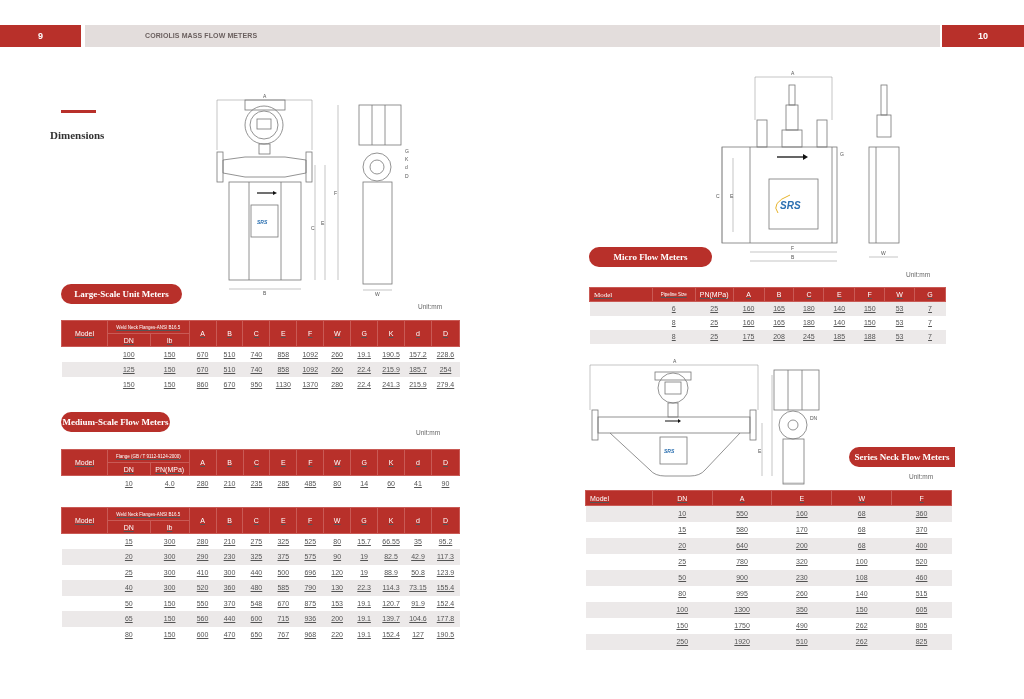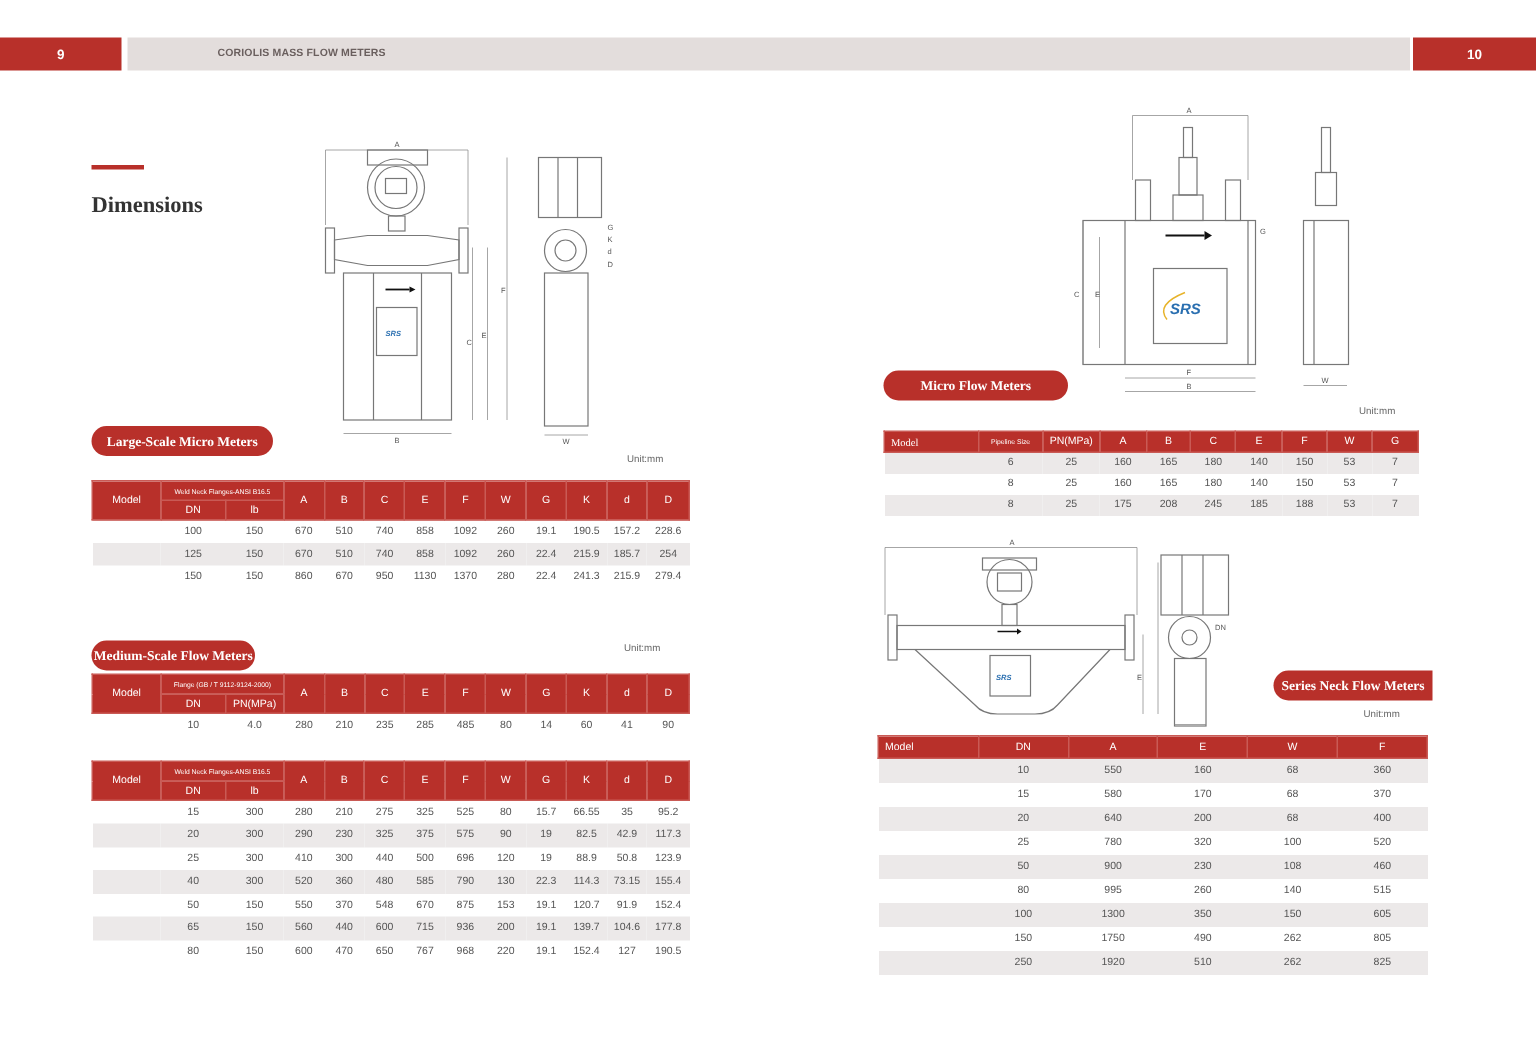--- a/index.html
+++ b/index.html
@@ -2,24 +2,24 @@
 <html><head>
 <meta charset="utf-8">
 <style>
   html,body{margin:0;padding:0;}
   body{width:1024px;height:699px;background:#ffffff;position:relative;overflow:hidden;font-family:"Liberation Sans",sans-serif;color:#555;}
   .abs{position:absolute;}
   .pg-num{background:#b8302a;color:#fff;font-weight:bold;font-size:9px;text-align:center;line-height:22px;height:22px;top:25px;}
   .hdr-band{background:#e3dddc;height:22px;top:25px;left:85px;width:855px;}
   .hdr-title{position:absolute;left:60px;top:0;line-height:22px;font-size:7px;font-weight:bold;color:#6a5f5e;letter-spacing:0.1px;font-family:"Liberation Sans",sans-serif;}
   .accent-line{left:61px;top:110px;width:35px;height:3px;background:#b8302a;}
-  .dim-title{left:61px;top:129px;font-family:"Liberation Serif",serif;font-weight:bold;font-size:15px;color:#333;}
+  .dim-title{left:50px;top:129px;font-family:"Liberation Serif",serif;font-weight:bold;font-size:11px;color:#333;}
   .pill{background:#b8302a;color:#fff;font-family:"Liberation Serif",serif;font-weight:bold;font-size:9px;border-radius:11px;height:20px;line-height:20px;text-align:center;}
   .unit{font-size:6.5px;color:#666;}
-  table.spec{position:absolute;border-collapse:collapse;font-size:7px;color:#555;}
+  table.spec{position:absolute;border-collapse:collapse;font-size:7px;color:#555;text-decoration:underline;}
   table.spec th{background:#b8302a;color:#fff;font-weight:normal;border:1px solid #c95a55;text-align:center;padding:0;}
   table.spec th.small{font-size:4.5px;}
   table.spec td{text-align:center;padding:0;border:none;}
   table.spec tr.alt td{background:#ece9e9;}
   svg{position:absolute;overflow:visible;}
   .ln{stroke:#777;stroke-width:0.8;fill:none;}
   .dim{stroke:#888;stroke-width:0.5;fill:none;}
   .lbl{font-size:5px;fill:#555;font-family:"Liberation Sans",sans-serif;}
 </style>
 </head>
@@ -71,21 +71,21 @@
     <circle class="ln" cx="177" cy="82" r="7"></circle>
   <rect class="ln" x="163" y="97" width="29" height="102"></rect>
   <text class="lbl" x="205" y="68">G</text>
     <text class="lbl" x="205" y="76">K</text>
   <text class="lbl" x="205" y="84">d</text>
     <text class="lbl" x="205" y="93">D</text>
   <line class="dim" x1="163" y1="205" x2="192" y2="205"></line>
     <text class="lbl" x="175" y="211">W</text>
 </svg>
 
-<div class="abs pill" style="left:61px;top:284px;width:121px;">Large-Scale Micro Meters</div>
+<div class="abs pill" style="left:61px;top:284px;width:121px;">Large-Scale Unit Meters</div>
 <div class="abs unit" style="left:418px;top:303px;">Unit:mm</div>
 <table class="spec" style="left:61px;top:320px;width:399px;">
   <colgroup>
       <col style="width:46px">
       <col style="width:43px">
       <col style="width:39px">
       <col style="width:27px">
       <col style="width:27px">
       <col style="width:27px">
       <col style="width:27px">
@@ -156,21 +156,21 @@
         <td>1370</td>
         <td>280</td>
         <td>22.4</td>
         <td>241.3</td>
         <td>215.9</td>
         <td>279.4</td>
       </tr>
 </tbody>
   </table>
 
-<div class="abs pill" style="left:61px;top:427px;width:109px;">Medium-Scale Flow Meters</div>
+<div class="abs pill" style="left:61px;top:412px;width:109px;">Medium-Scale Flow Meters</div>
 <div class="abs unit" style="left:416px;top:429px;">Unit:mm</div>
 <table class="spec" style="left:61px;top:449px;width:399px;">
   <colgroup>
       <col style="width:46px">
       <col style="width:43px">
       <col style="width:39px">
       <col style="width:27px">
       <col style="width:27px">
       <col style="width:27px">
       <col style="width:27px">

